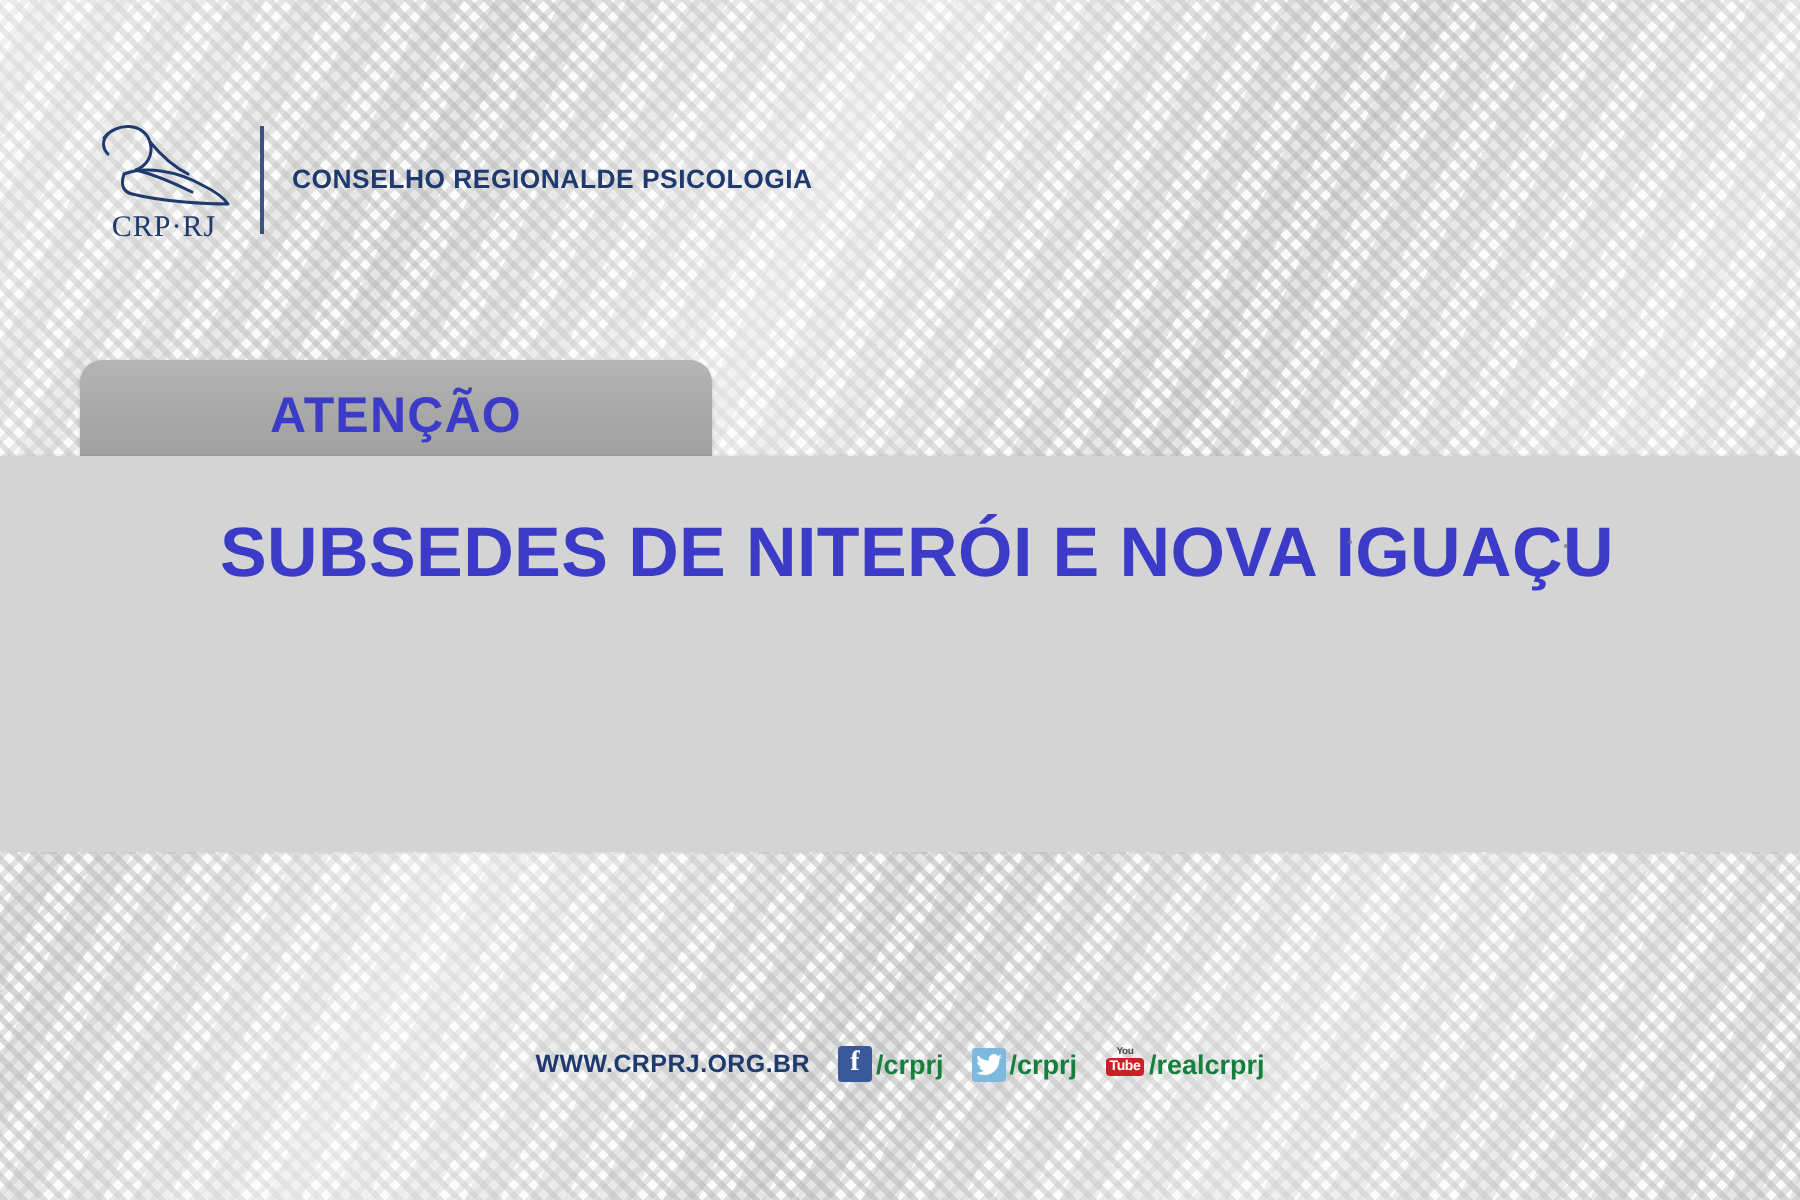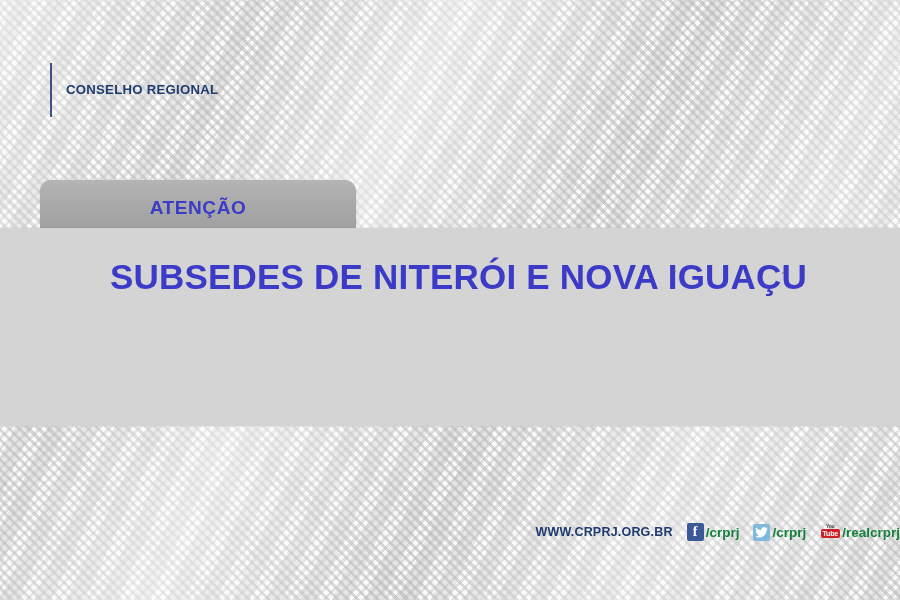--- a/index.html
+++ b/index.html
@@ -104,21 +104,21 @@
     height: 52px;
     border-radius: 11px 11px 0 0;
     background: linear-gradient(180deg, #b5b5b5 0%, #a9a9a9 45%, #9f9f9f 100%);
     box-shadow: 0 1px 2px rgba(0,0,0,0.18);
     display: flex;
     align-items: center;
     justify-content: center;
   }
   #attention-tab-label {
     color: #3b3bc8;
-    font-size: 19px;
+    font-size: 25px;
     font-weight: 700;
     letter-spacing: .6px;
     font-family: "Liberation Sans", sans-serif;
     position: relative;
     top: 2px;
   }
 
   
   #main-panel {
     position: absolute;
@@ -155,21 +155,21 @@
 
   
   #footer {
     position: absolute;
     left: 0;
     top: 518px;
     width: 900px;
     height: 28px;
     display: flex;
     align-items: center;
-    justify-content: flex-end;
+    justify-content: center;
     gap: 14px;
   }
   #site-url {
     color: #1e3a6e;
     font-size: 12.5px;
     font-weight: 700;
     letter-spacing: .2px;
     font-family: "Liberation Sans", sans-serif;
   }
   .social {
@@ -234,25 +234,38 @@
 </head>
 <body>
 
 <div id="poster">
 
   <div id="bg-texture"></div>
   <div id="bg-sheen"></div>
 
   <div id="logo-block">
 
+    <div id="logo-mark">
+      <svg width="80" height="66" viewBox="0 0 80 66" xmlns="http://www.w3.org/2000/svg">
+        <g fill="none" stroke="#1e3a6e" stroke-width="1.5" stroke-linecap="round" stroke-linejoin="round">
+          <path d="M10 12 C 16 4, 30 4, 33 14 C 35 21, 31 26, 26 28"></path>
+          <path d="M33 14 C 38 20, 44 26, 52 30"></path>
+          <path d="M20 30 C 30 26, 46 28, 60 36 C 66 39, 70 42, 72 45 C 62 45, 40 44, 24 40 C 20 39, 18 36, 20 30 Z"></path>
+          <path d="M26 28 C 34 30, 44 34, 54 39"></path>
+          <path d="M12 10 C 9 13, 9 17, 12 20"></path>
+        </g>
+        <text x="40" y="61" text-anchor="middle" font-family="Liberation Serif, serif" font-size="15" letter-spacing="0.5" fill="#1e3a6e">CRP·RJ</text>
+      </svg>
+    </div>
 
     <div id="logo-divider"></div>
 
     <div id="logo-text">
       <div class="ln">CONSELHO REGIONAL</div>
+      <div class="ln">DE PSICOLOGIA</div>
     </div>
   </div>
 
   <div id="attention-tab">
     <span id="attention-tab-label">ATENÇÃO</span>
   </div>
 
   <div id="main-panel">
     <div id="headline">
       <div class="hl">SUBSEDES DE NITERÓI E NOVA IGUAÇU</div>

